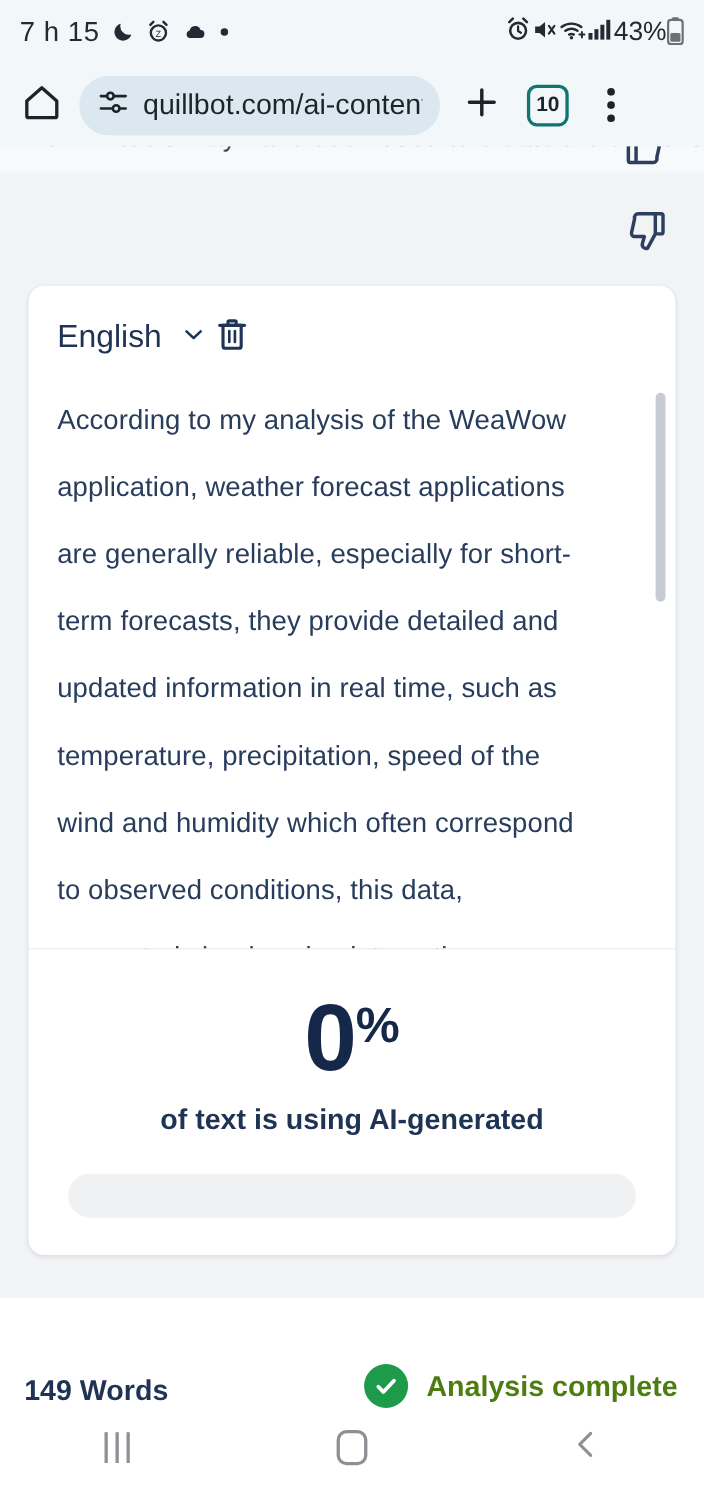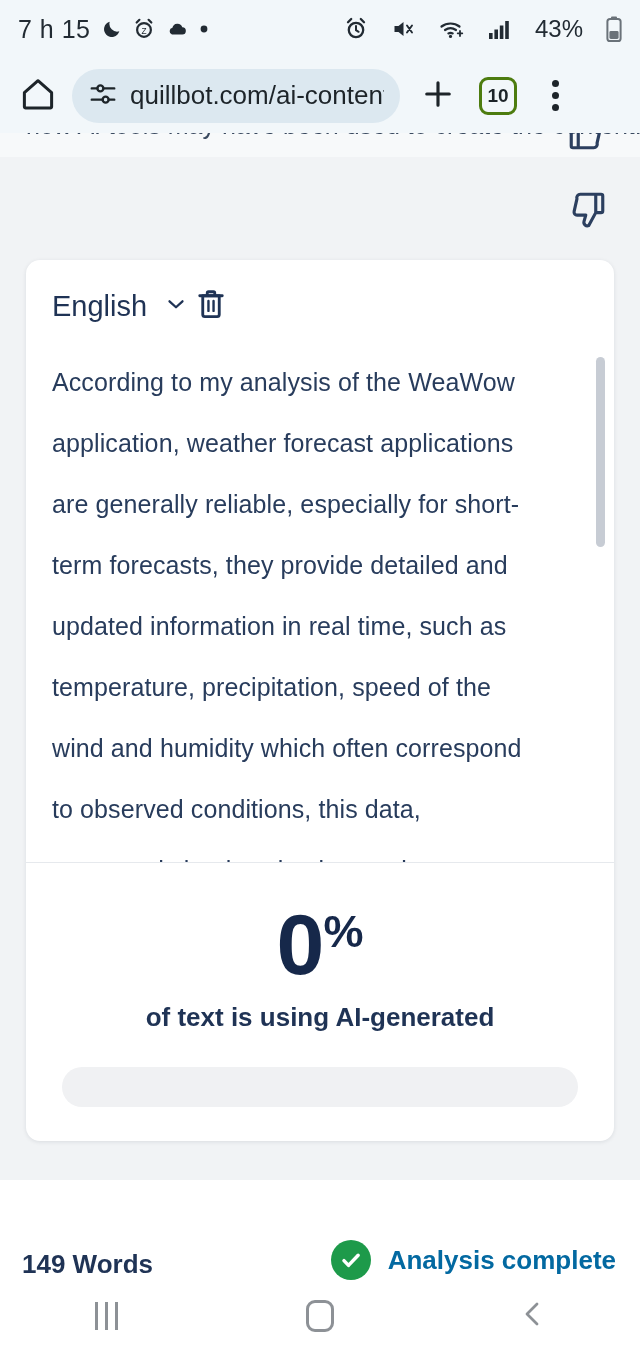--- a/index.html
+++ b/index.html
@@ -23,21 +23,21 @@
     background: #f2f7fa;
     display: flex; align-items: center;
     justify-content: space-between;
     padding: 0 18px;
   }
   .status-left { display: flex; align-items: center; gap: 10px; }
   .status-clock {
     font-size: 25px; color: #222b33; letter-spacing: .5px;
     font-family: "Liberation Sans", sans-serif;
   }
-  .status-right { display: flex; align-items: center; gap: 23px; }
+  .status-right { display: flex; align-items: flex-start; gap: 0; }
   .status-batt-text { font-size: 24px; color: #222b33; }
   .sicon { display: inline-flex; align-items: center; }
 
   
   .browser-bar {
     position: absolute; top: 58px; left: 0;
     width: 640px; height: 75px;
     background: #f2f7fa;
     display: flex; align-items: center;
     padding: 0 14px;
@@ -59,21 +59,21 @@
   }
   .url-text {
     font-size: 26px; color: #1d2429;
     white-space: nowrap; overflow: hidden;
     font-family: "Liberation Sans", sans-serif;
   }
   .plus-btn { width: 56px; height: 56px; display:flex; align-items:center; justify-content:center; }
   .tabs-btn { width: 56px; height: 56px; display:flex; align-items:center; justify-content:center; position: relative; }
   .tabs-box {
     width: 38px; height: 38px;
-    border: 3px solid #4d7c0f;
+    border: 3px solid #0f766e;
     border-radius: 9px;
     display: flex; align-items: center; justify-content: center;
     font-size: 19px; font-weight: bold; color: #1d2429;
   }
   .menu-btn { width: 50px; height: 56px; display:flex; flex-direction:column; align-items:center; justify-content:center; gap:5px; }
   .menu-dot { width: 7px; height: 7px; border-radius: 50%; background: #1d2429; }
 
   
   .page {
     position: absolute;
@@ -195,21 +195,21 @@
     justify-content: space-between;
     padding: 0 24px 0 22px;
   }
   .word-count { font-size: 26px; font-weight: bold; color: #1f3355; }
   .analysis-status { display: flex; align-items: center; gap: 17px; }
   .check-circle {
     width: 40px; height: 40px; border-radius: 50%;
     background: #1d9a4a;
     display: flex; align-items: center; justify-content: center;
   }
-  .analysis-label { font-size: 26px; font-weight: bold; color: #0369a1; }
+  .analysis-label { font-size: 26px; font-weight: bold; color: #4d7c0f; }
 
   
   .navbar {
     position: absolute;
     left: 0; top: 1280px;
     width: 640px; height: 71px;
     background: #ffffff;
     display: flex; align-items: center;
     justify-content: space-around;
   }

